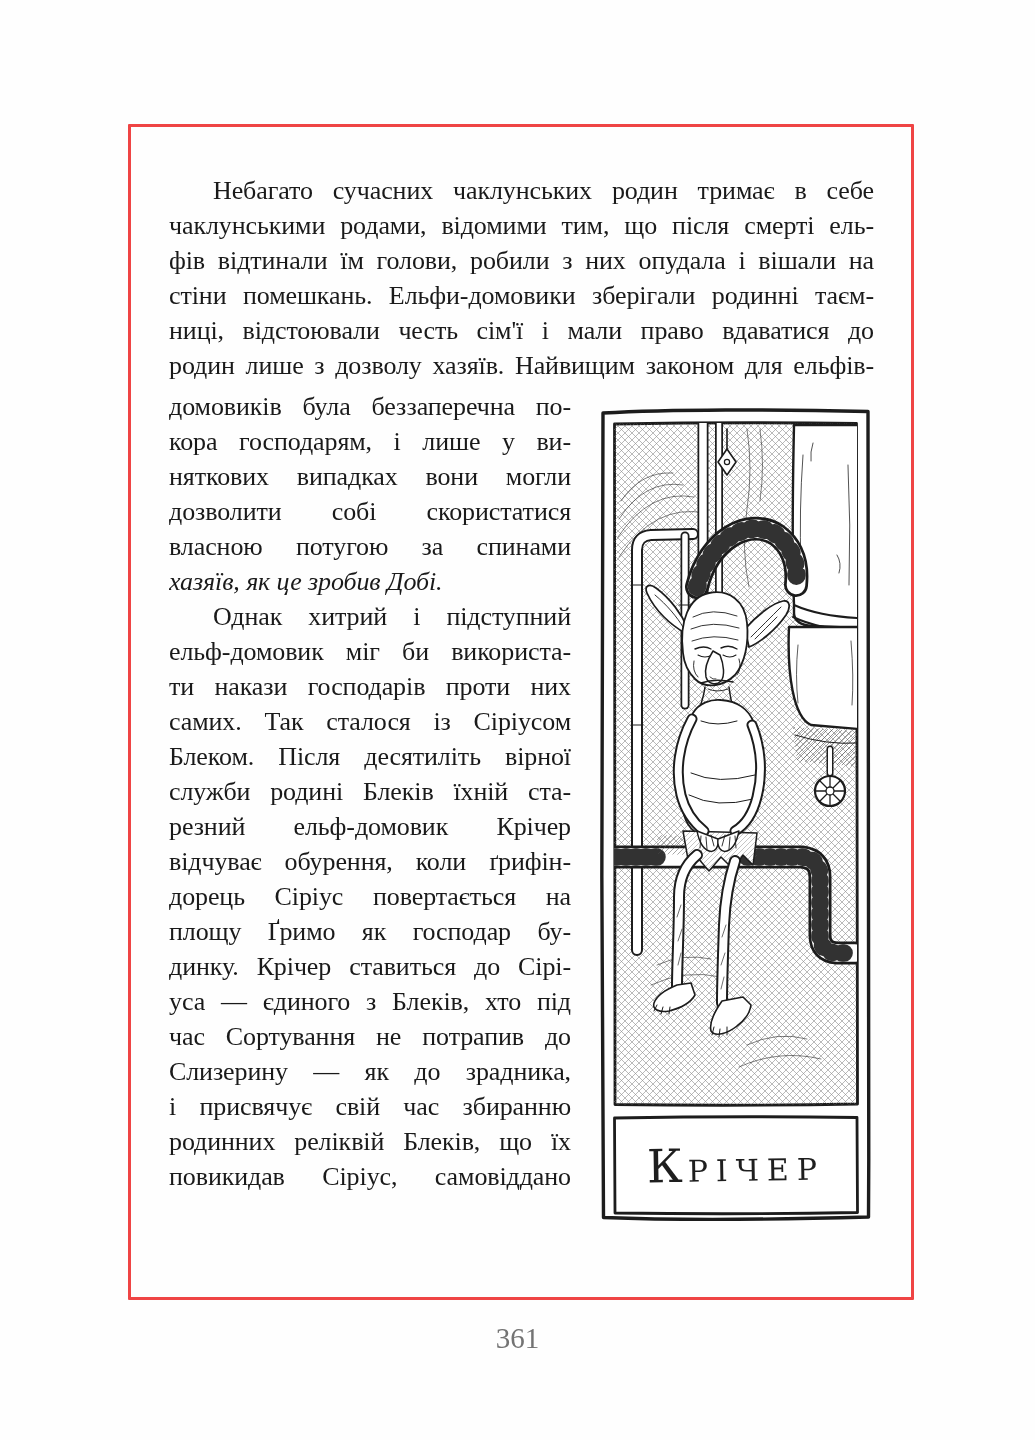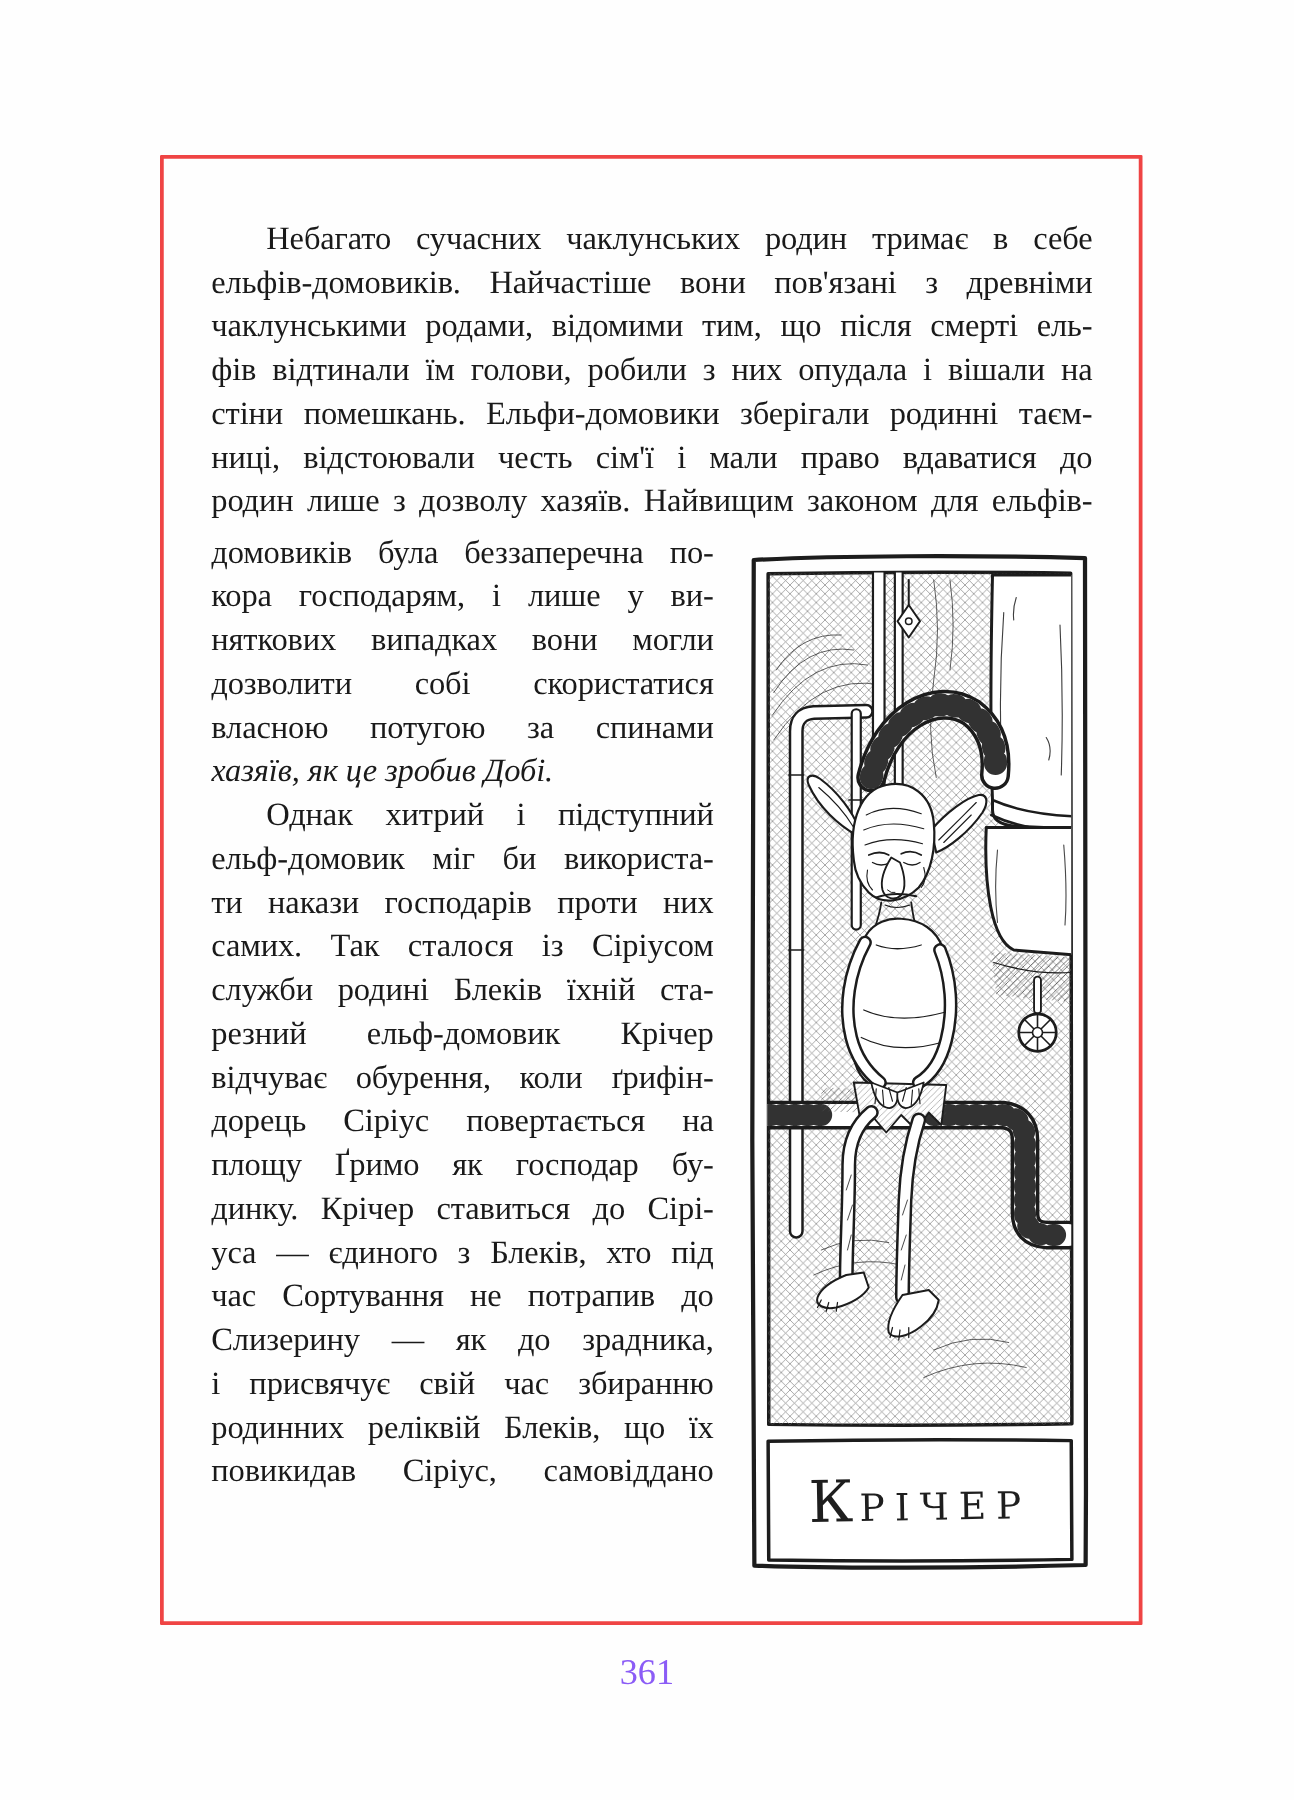--- a/index.html
+++ b/index.html
@@ -36,49 +36,49 @@
   }
   .cap-text{
     display:block;
     font-family:"DejaVu Serif", serif;
     font-size:30px;letter-spacing:8px;text-transform:uppercase;
     color:#1e1e1e;transform:rotate(-1deg);
   }
   .cap-text::first-letter{font-size:46px;letter-spacing:5px;}
   .pagenum{
     position:absolute;top:1322px;left:0;width:1035px;
-    text-align:center;font-size:29px;color:#8b5cf6;
+    text-align:center;font-size:29px;color:#737373;
   }
 </style>
 </head>
 <body>
 
 <div class="sheet">
   <div class="frame">
     <div class="intro">
         <div class="line indent">Небагато сучасних чаклунських родин тримає в себе</div>
-        <div class="line">ельфів-домовиків. Найчастіше вони пов'язані з древніми</div>
         <div class="line">чаклунськими родами, відомими тим, що після смерті ель-</div>
         <div class="line">фів відтинали їм голови, робили з них опудала і вішали на</div>
         <div class="line">стіни помешкань. Ельфи-домовики зберігали родинні таєм-</div>
         <div class="line">ниці, відстоювали честь сім'ї і мали право вдаватися до</div>
         <div class="line">родин лише з дозволу хазяїв. Найвищим законом для ельфів-</div>
       </div>
     <div class="row">
       <div class="col">
           <div class="line">домовиків була беззаперечна по-</div>
           <div class="line">кора господарям, і лише у ви-</div>
           <div class="line">няткових випадках вони могли</div>
           <div class="line">дозволити собі скористатися</div>
           <div class="line">власною потугою за спинами</div>
           <div class="line endpara">хазяїв, як це зробив Добі.</div>
           <div class="line indent">Однак хитрий і підступний</div>
           <div class="line">ельф-домовик міг би використа-</div>
           <div class="line">ти накази господарів проти них</div>
           <div class="line">самих. Так сталося із Сіріусом</div>
+          <div class="line">Блеком. Після десятиліть вірної</div>
           <div class="line">служби родині Блеків їхній ста-</div>
           <div class="line">резний ельф-домовик Крічер</div>
           <div class="line">відчуває обурення, коли ґрифін-</div>
           <div class="line">дорець Сіріус повертається на</div>
           <div class="line">площу Ґримо як господар бу-</div>
           <div class="line">динку. Крічер ставиться до Сірі-</div>
           <div class="line">уса — єдиного з Блеків, хто під</div>
           <div class="line">час Сортування не потрапив до</div>
           <div class="line">Слизерину — як до зрадника,</div>
           <div class="line">і присвячує свій час збиранню</div>

